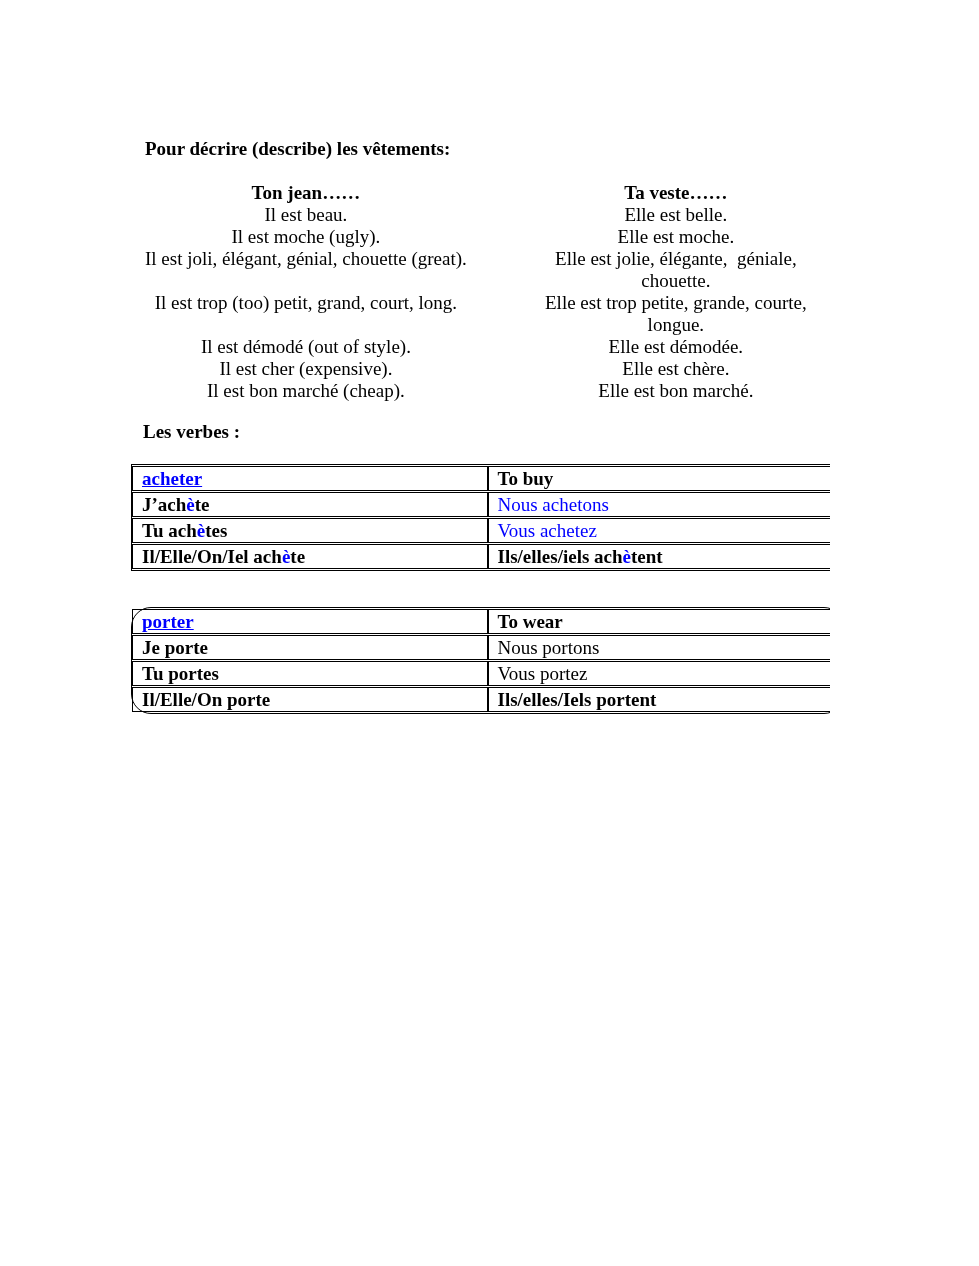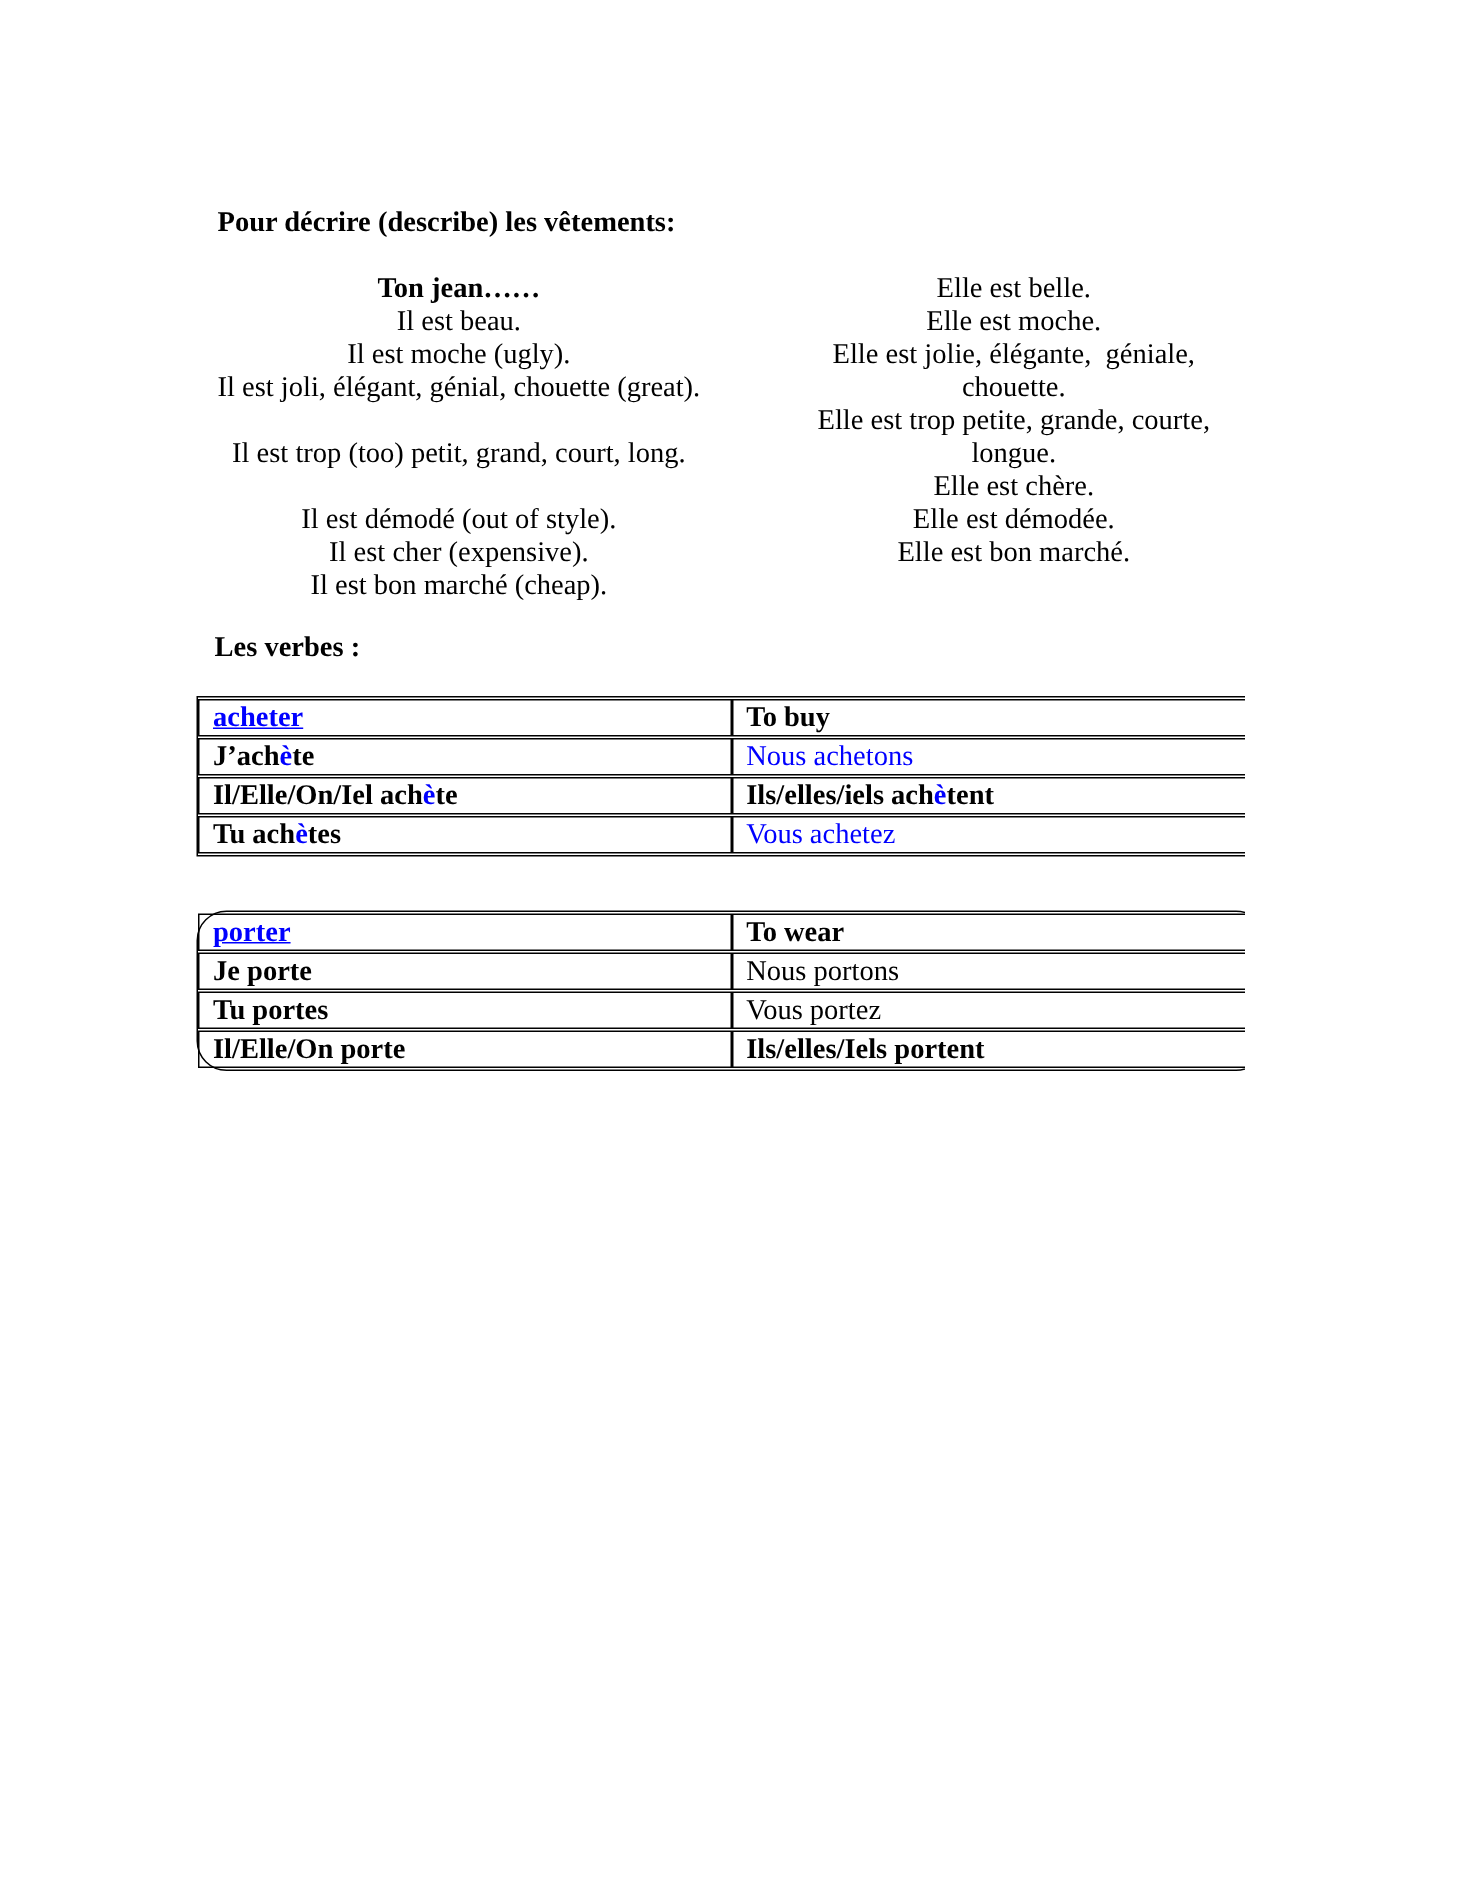--- a/index.html
+++ b/index.html
@@ -75,50 +75,51 @@
     <div class="line">Il est joli, élégant, génial, chouette (great).</div>
     <div class="line"></div>
     <div class="line">Il est trop (too) petit, grand, court, long.</div>
     <div class="line"></div>
     <div class="line">Il est démodé (out of style).</div>
     <div class="line">Il est cher (expensive).</div>
     <div class="line">Il est bon marché (cheap).</div>
   </div>
 
   <div class="cols col-right">
+    <div class="line bold">Ta veste……</div>
     <div class="line">Elle est belle.</div>
     <div class="line">Elle est moche.</div>
     <div class="line">Elle est jolie, élégante,  géniale,</div>
     <div class="line">chouette.</div>
     <div class="line">Elle est trop petite, grande, courte,</div>
     <div class="line">longue.</div>
+    <div class="line">Elle est démodée.</div>
     <div class="line">Elle est chère.</div>
-    <div class="line">Elle est démodée.</div>
     <div class="line">Elle est bon marché.</div>
   </div>
 
   <div class="verbs-heading">Les verbes :</div>
 
   <table class="vtable" id="table-acheter">
     <tbody>
       <tr>
         <td><span class="seg-bold seg-blue seg-underline">acheter</span></td>
         <td><span class="seg-bold">To buy</span></td>
       </tr>
       <tr>
         <td><span class="seg-bold">J’ach</span><span class="seg-bold seg-blue">è</span><span class="seg-bold">te</span></td>
         <td><span class="seg-blue">Nous achetons</span></td>
       </tr>
       <tr>
+        <td><span class="seg-bold">Tu ach</span><span class="seg-bold seg-blue">è</span><span class="seg-bold">tes</span></td>
+        <td><span class="seg-blue">Vous achetez</span></td>
+      </tr>
+      <tr>
         <td><span class="seg-bold">Il/Elle/On/Iel ach</span><span class="seg-bold seg-blue">è</span><span class="seg-bold">te</span></td>
         <td><span class="seg-bold">Ils/elles/iels ach</span><span class="seg-bold seg-blue">è</span><span class="seg-bold">tent</span></td>
-      </tr>
-      <tr>
-        <td><span class="seg-bold">Tu ach</span><span class="seg-bold seg-blue">è</span><span class="seg-bold">tes</span></td>
-        <td><span class="seg-blue">Vous achetez</span></td>
       </tr>
     </tbody>
   </table>
 
   <table class="vtable" id="table-porter">
     <tbody>
       <tr>
         <td><span class="seg-bold seg-blue seg-underline">porter</span></td>
         <td><span class="seg-bold">To wear</span></td>
       </tr>

